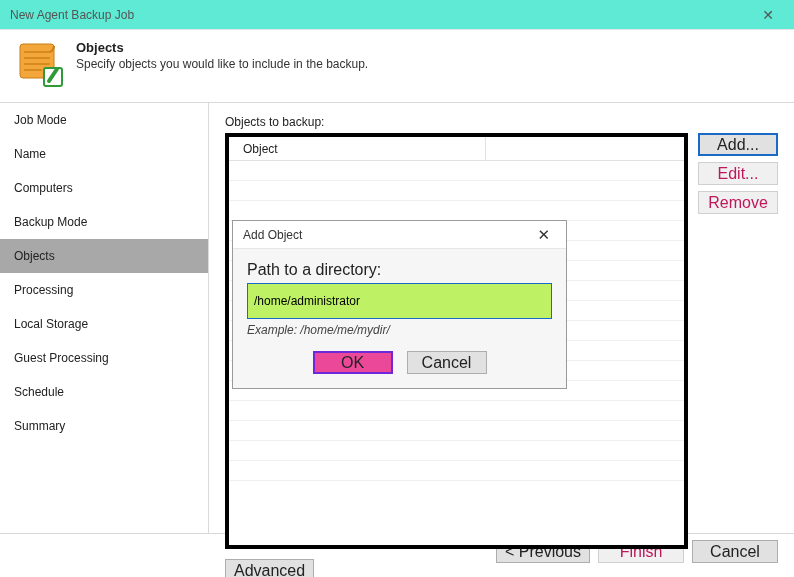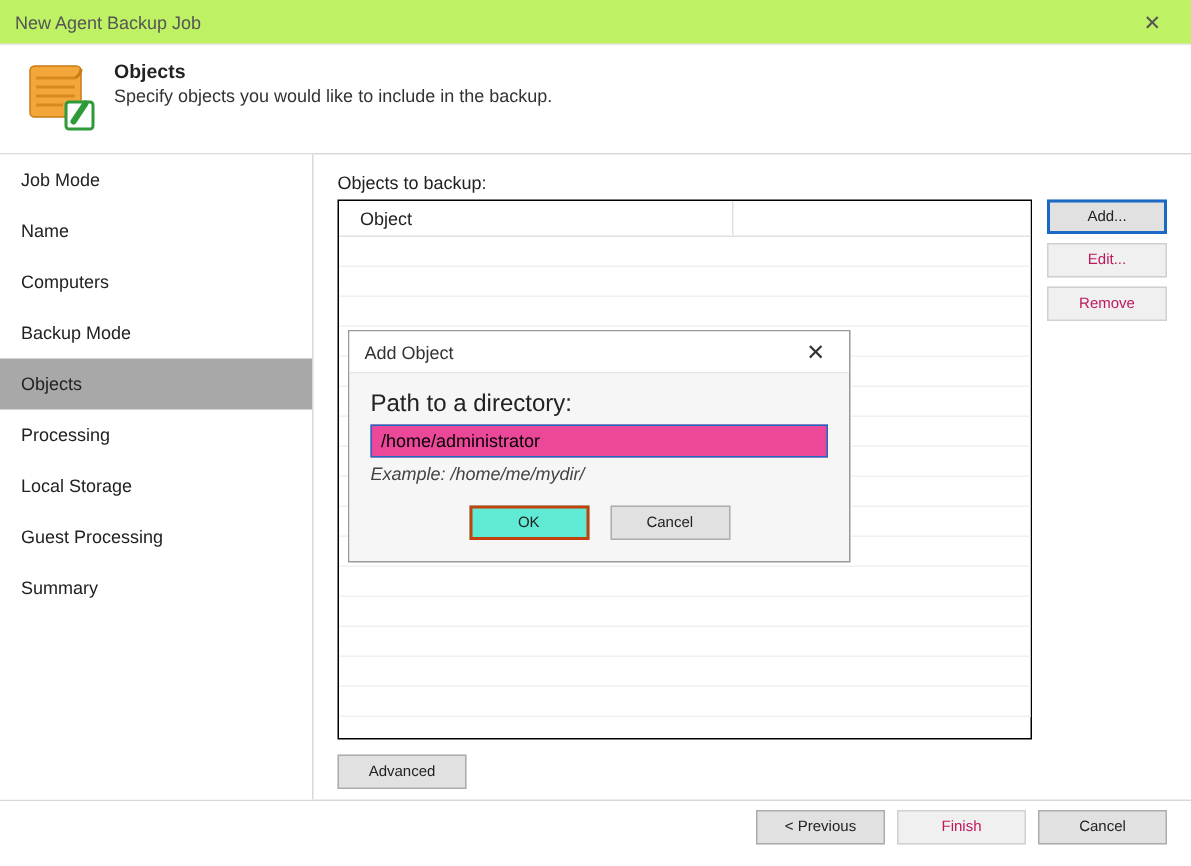--- a/index.html
+++ b/index.html
@@ -1,20 +1,20 @@
 <!DOCTYPE html>
 <html><head>
 <meta charset="utf-8">
 <style>
 * { box-sizing: border-box; margin: 0; padding: 0; font-family: "Segoe UI", Tahoma, sans-serif; }
 body { background: #fff; width: 794px; height: 577px; overflow: hidden; position: relative; }
 
 .titlebar {
   height: 30px; display: flex; align-items: center; justify-content: space-between;
-  padding: 0 10px; border-bottom: 1px solid #e5e5e5; background: #bef264;
+  padding: 0 10px; border-bottom: 1px solid #e5e5e5; background: #5eead4;
 }
 .titlebar-title { font-size: 12px; color: #555; }
 .close-x { font-size: 14px; color: #555; cursor: pointer; padding: 4px 10px; }
 
 .header {
   display: flex; align-items: flex-start; padding: 10px 16px 14px 16px;
   border-bottom: 1px solid #d9d9d9;
 }
 .header-icon {
   width: 48px; height: 48px; margin-right: 12px; position: relative;
@@ -31,42 +31,42 @@
 }
 .sidebar-item {
   padding: 10px 14px; font-size: 12px; color: #222; cursor: pointer;
 }
 .sidebar-item.selected { background: #a8a8a8; }
 
 .main { flex: 1; padding: 12px 16px 8px 16px; position: relative; }
 .objects-label { font-size: 12px; color: #222; margin-bottom: 4px; }
 .objects-row { display: flex; gap: 10px; }
 .grid {
-  flex: 1; border: 1px solid #000000; height: 360px; background: #fff;
+  flex: 1; border: 4px solid #000000; height: 416px; background: #fff;
 }
 .grid-header {
   height: 24px; border-bottom: 1px solid #e1e1e1; display: flex; align-items: center;
   padding: 0 8px; font-size: 12px; color: #222; background: #fff;
 }
 .grid-header .col { border-right: 1px solid #e1e1e1; height: 100%; display:flex; align-items:center; padding:0 6px;}
 .grid-rows .row {
   height: 20px; border-bottom: 1px solid #f0f0f0;
 }
 .grid-rows .row:nth-child(odd){ background: #fff;}
 .grid-rows .row:nth-child(even){ background: #fff;}
 .side-buttons { width: 80px; display: flex; flex-direction: column; gap: 6px; }
 
 .btn {
-  min-width: 78px; height: 23px; font-size: 10px; border: 1px solid #adadad;
+  min-width: 78px; height: 23px; font-size: 16px; border: 1px solid #adadad;
   background: #e1e1e1; color: #222; cursor: pointer; padding: 0 8px;
   display: inline-flex; align-items: center; justify-content: center;
 }
 .btn:disabled { color: #be185d; background: #f0f0f0; border-color: #d0d0d0; cursor: default; }
 .btn.primary { border: 2px solid #1a69c4; background: #e1e1e1; }
-.btn.primary-strong { border: 2px solid #c2410c; background: #5eead4; }
+.btn.primary-strong { border: 2px solid #6d28d9; background: #ec4899; }
 
 .hint-row {
   display: flex; justify-content: space-between; align-items: center; margin-top: 10px;
   font-size: 12px; color: #222;
 }
 
 .footer {
   border-top: 1px solid #d9d9d9; height: 36px; display: flex; align-items: center;
   justify-content: flex-end; gap: 8px; padding: 0 16px;
 }
@@ -77,22 +77,22 @@
   border: 1px solid #9a9a9a; background: #f6f6f6; box-shadow: 0 0 0 rgba(0,0,0,0);
 }
 .modal-title {
   height: 28px; display:flex; justify-content: space-between; align-items:center;
   padding: 0 10px; font-size: 12px; color:#333; background:#fff; border-bottom:1px solid #e6e6e6;
 }
 .modal-close { font-size: 15px; color:#333; cursor:pointer; padding: 2px 6px; }
 .modal-body { padding: 12px 14px 14px 14px; background:#f6f6f6; }
 .field-label { font-size: 16px; margin-bottom: 4px; color:#222; }
 .text-input {
-  width: 100%; height: 22px; border: 1px solid #1a69c4; padding: 2px 6px;
-  font-size: 12px; color:#000; background:#ec4899; outline:none;
+  width: 100%; height: 36px; border: 1px solid #1a69c4; padding: 2px 6px;
+  font-size: 12px; color:#000; background:#bef264; outline:none;
 }
 .example { font-size: 12px; font-style: italic; color:#444; margin-top: 4px; }
 .modal-buttons {
   display:flex; gap:14px; justify-content:center; margin-top: 14px;
 }
 .modal-buttons .btn { min-width: 80px; }
 
 </style>
 </head>
 <body>
@@ -121,20 +121,21 @@
 <div class="body">
   <div class="sidebar">
     <div class="sidebar-item"><span>Job Mode</span></div>
     <div class="sidebar-item"><span>Name</span></div>
     <div class="sidebar-item"><span>Computers</span></div>
     <div class="sidebar-item"><span>Backup Mode</span></div>
     <div class="sidebar-item selected"><span>Objects</span></div>
     <div class="sidebar-item"><span>Processing</span></div>
     <div class="sidebar-item"><span>Local Storage</span></div>
     <div class="sidebar-item"><span>Guest Processing</span></div>
+    <div class="sidebar-item"><span>Schedule</span></div>
     <div class="sidebar-item"><span>Summary</span></div>
   </div>
 
   <div class="main">
     <div class="objects-label">Objects to backup:</div>
     <div class="objects-row">
       <div class="grid">
         <div class="grid-header">
           <div class="col" style="flex:1;">Object</div>
           <div style="width:190px;"></div>

